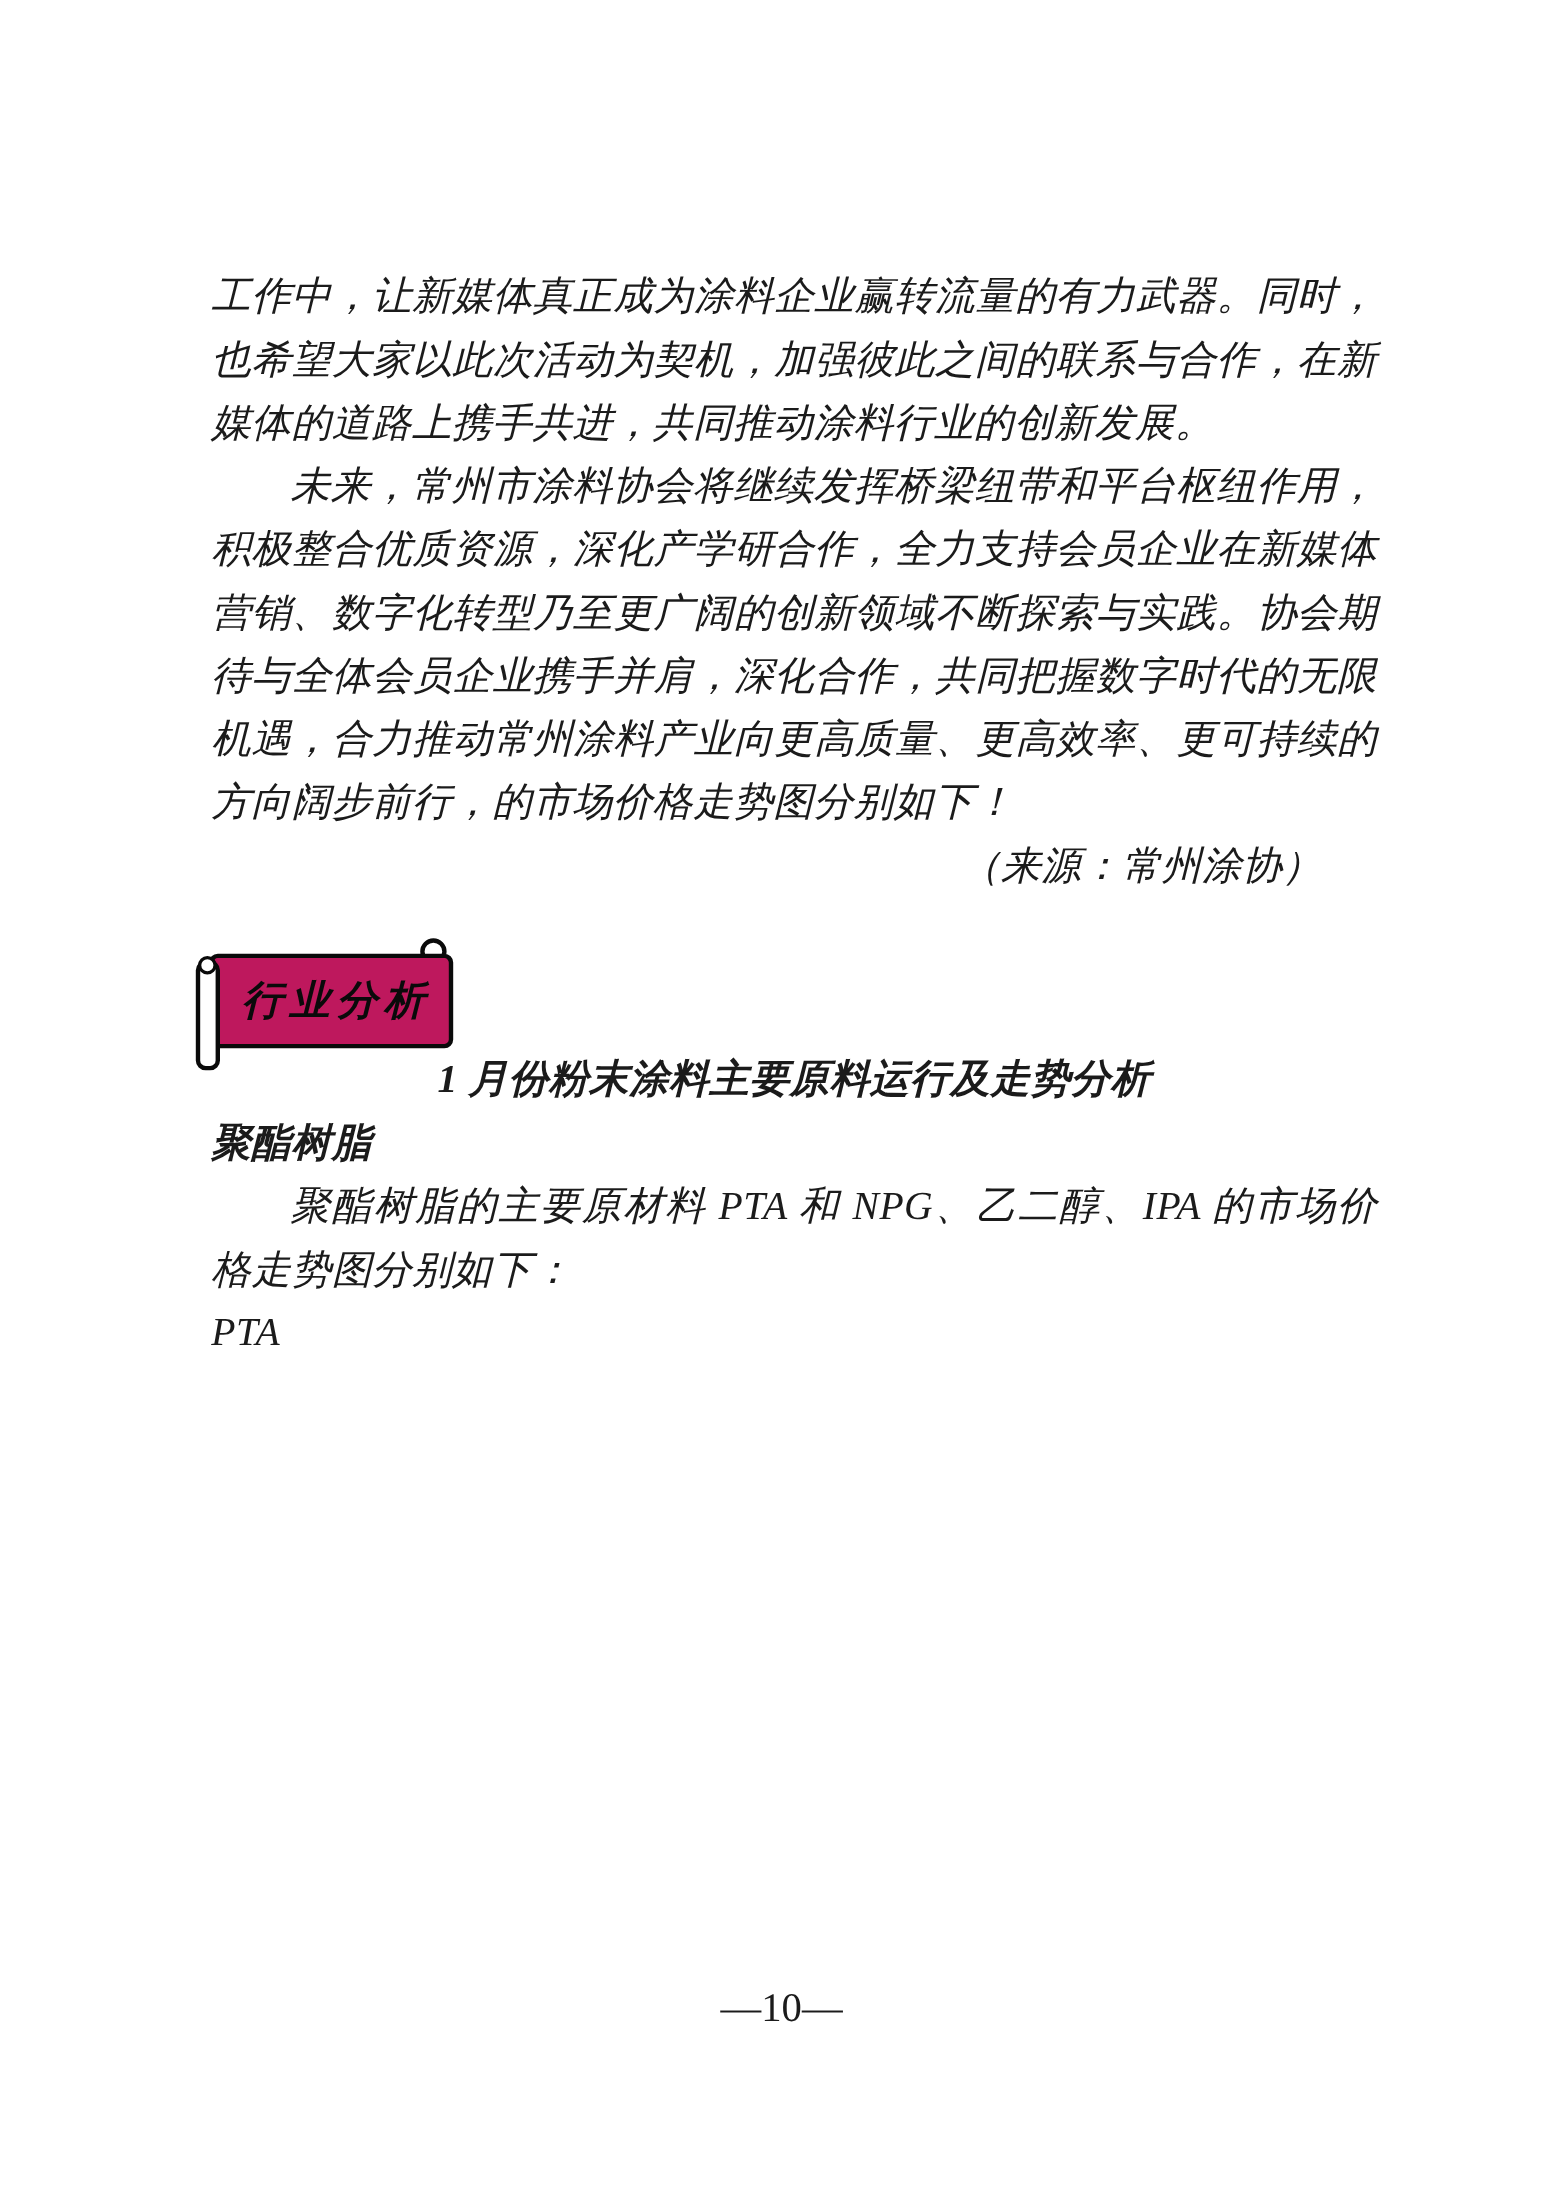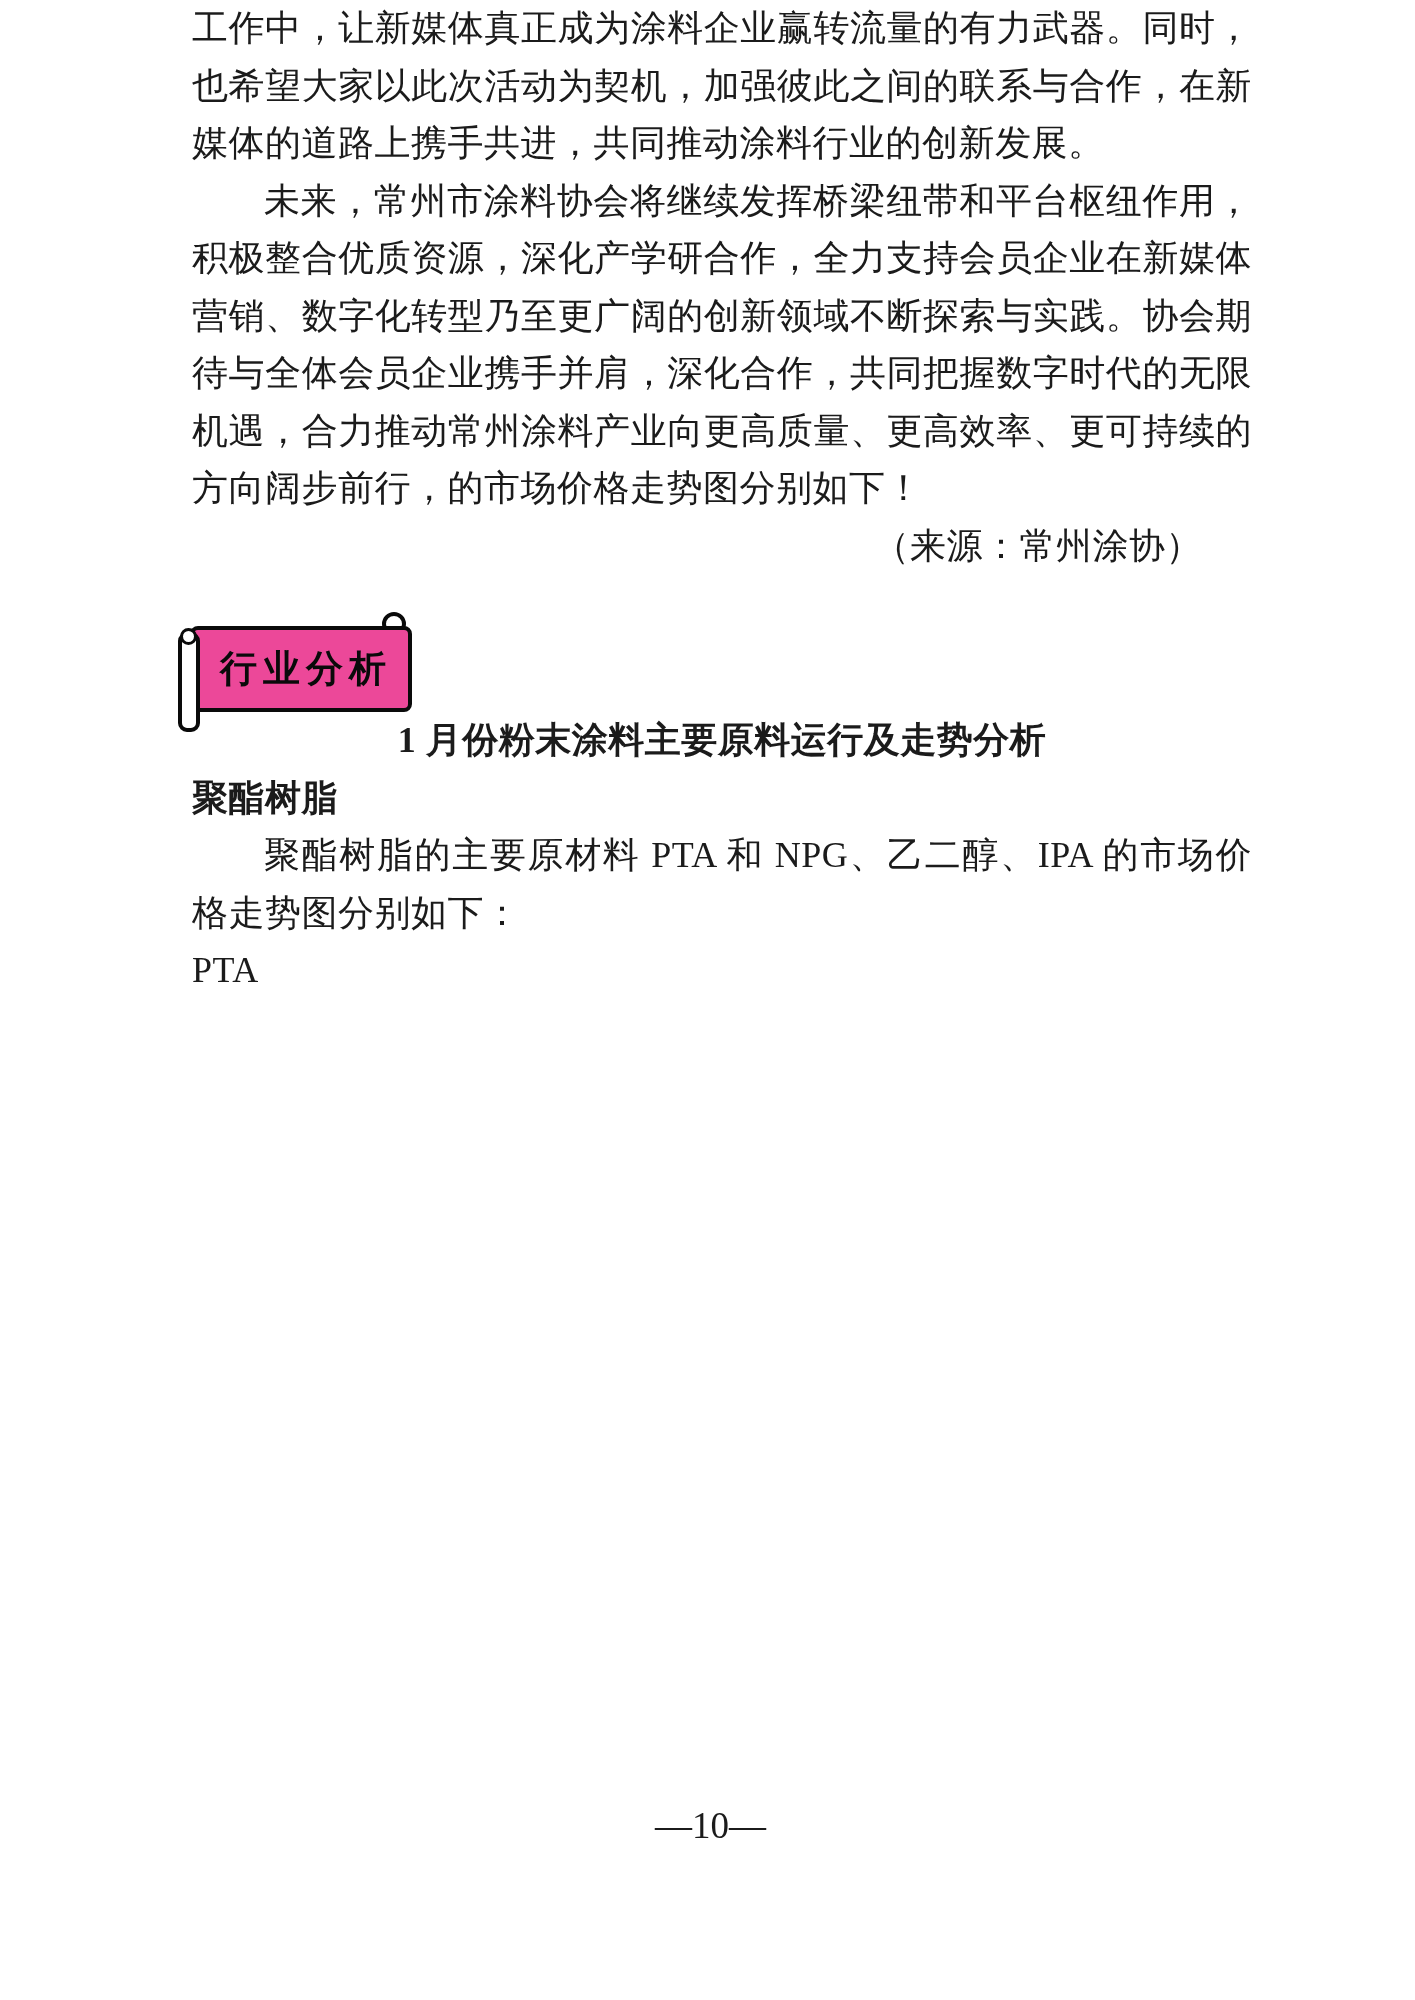--- a/index.html
+++ b/index.html
@@ -8,20 +8,22 @@
     height: 2000px;
     background: #ffffff;
     position: relative;
     overflow: hidden;
     font-family: "Liberation Serif", "DejaVu Serif", serif;
     color: #1b1b1b;
   }
   .content {
     margin: 0 163px 0 192px;
     width: 1060px;
+    padding-top: 241px;
+    font-style: italic;
   }
   .content p {
     margin: 0;
     font-size: 36px;
     line-height: 57.5px;
     text-align: justify;
     letter-spacing: 0.5px;
   }
   p.indent { text-indent: 2em; }
   .source-line {
@@ -46,21 +48,21 @@
     border: 4px solid #0a0a0a;
     border-radius: 50%;
     background: #fff;
   }
   .banner-body {
     position: absolute;
     left: 12px; top: 4px;
     width: 214px; height: 78px;
     border: 4px solid #0a0a0a;
     border-radius: 8px;
-    background: #ec4899;
+    background: #be185d;
     display: flex;
     align-items: center;
     justify-content: center;
   }
   .banner-roll {
     position: absolute;
     left: 0; top: 10px;
     width: 14px; height: 92px;
     border: 4px solid #0a0a0a;
     border-radius: 9px;

